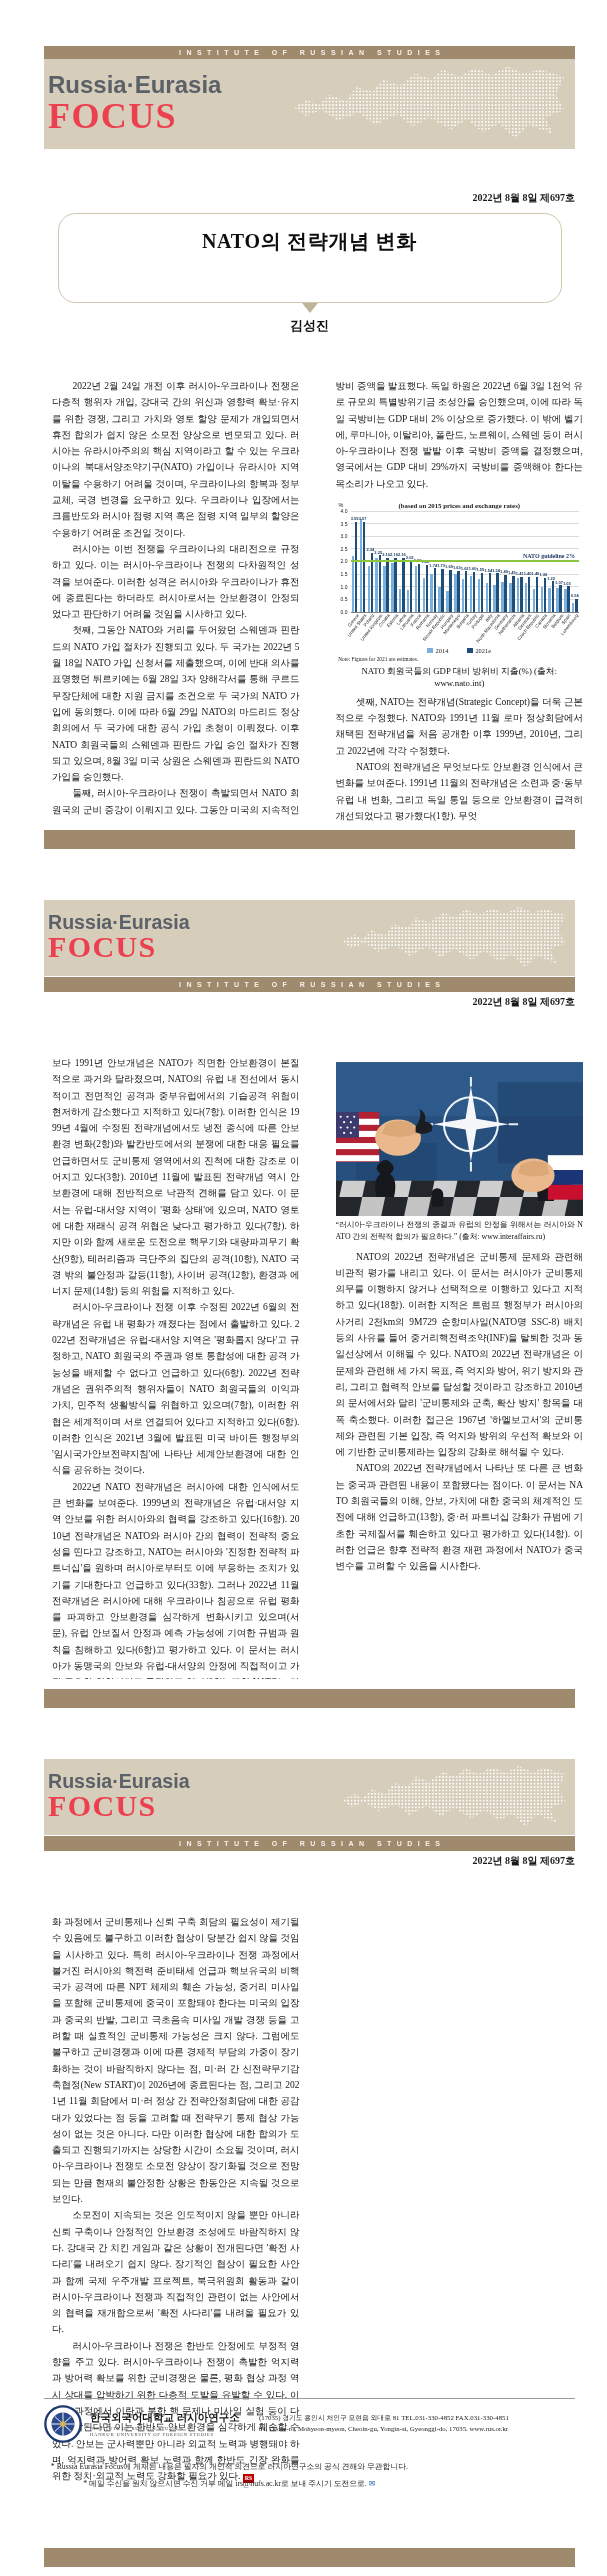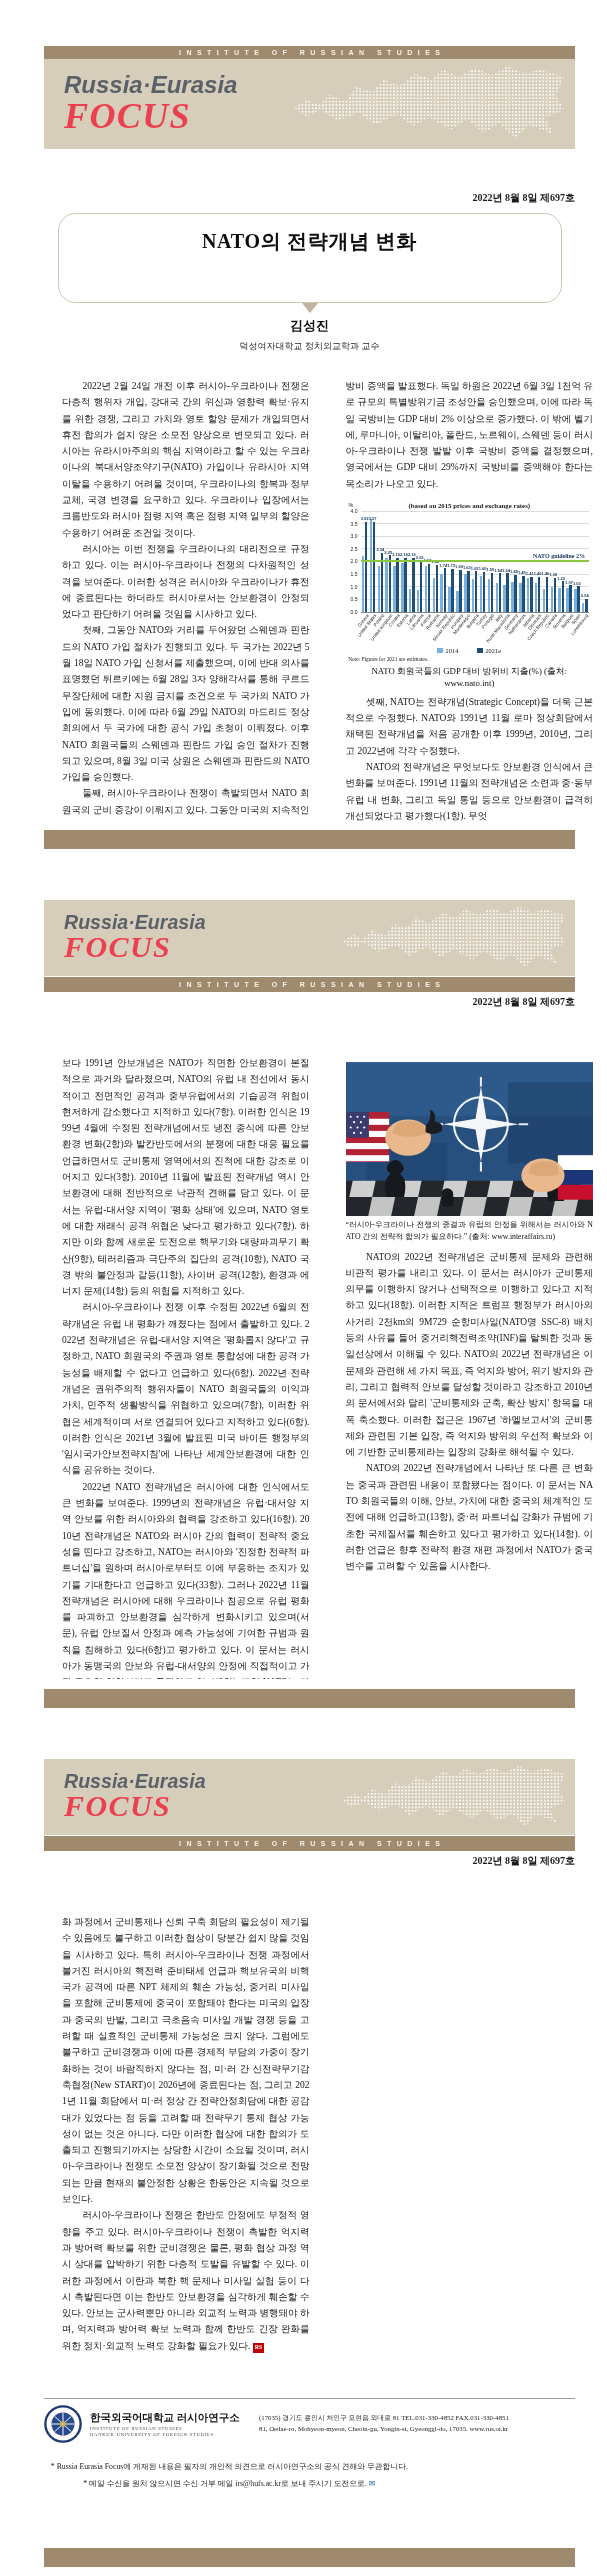--- a/index.html
+++ b/index.html
@@ -4,21 +4,21 @@
 <style>
   html,body{margin:0;padding:0;background:#ffffff;}
   body{width:608px;font-family:"Liberation Serif","DejaVu Serif",serif;color:#1b1b1b;}
   .page{position:relative;width:608px;height:859px;overflow:hidden;background:#fff;}
   .content{position:absolute;left:44px;top:0;width:531px;height:100%;}
   
   .inst-band{position:absolute;left:0;width:531px;height:13px;background:#a08a6e;color:#f7f3e9;
     font-family:"Liberation Sans",sans-serif;font-size:7px;font-weight:bold;letter-spacing:.78em;text-indent:.78em;
     line-height:13px;text-align:center;white-space:nowrap;overflow:hidden;}
   .logo-block{position:absolute;left:0;width:531px;background:#d6cdba;overflow:hidden;}
-  .brand{position:absolute;left:20px;font-style:italic;}
+  .brand{position:absolute;left:4px;}
   .brand-1{font-family:"Liberation Sans",sans-serif;font-weight:bold;color:#5b6168;}
   .brand-2{font-family:"Liberation Serif",serif;font-weight:bold;color:#ec3f4f;letter-spacing:1.4px;margin-top:-4px;}
   .dot-map{position:absolute;background-image:radial-gradient(rgba(255,255,255,.92) 0.7px,rgba(255,255,255,0) 0.9px);
     background-size:3.4px 3.4px;
     clip-path:polygon(0% 55%,5% 44%,9% 52%,13% 38%,19% 46%,23% 28%,29% 34%,33% 18%,39% 26%,45% 10%,51% 18%,55% 5%,61% 14%,67% 3%,73% 12%,79% 1%,85% 10%,91% 5%,100% 14%,97% 38%,100% 58%,93% 68%,96% 90%,87% 78%,82% 96%,76% 76%,70% 88%,64% 70%,58% 84%,50% 68%,44% 80%,38% 64%,30% 78%,24% 62%,16% 72%,10% 58%,4% 66%);}
   .issue-date{position:absolute;right:0;font-size:10px;font-weight:bold;}
   
   .p1 .inst-band{top:46px;}
   .p1 .logo-block{top:59px;height:90px;}
   .p1 .brand{top:12px;}
@@ -34,21 +34,21 @@
   .affil{position:absolute;top:340px;left:0;width:100%;text-align:center;font-family:"Liberation Sans",sans-serif;font-size:9px;color:#222;}
   
   .hdr2 .logo-block{top:41px;height:76px;}
   .hdr2 .brand{top:10.8px;}
   .hdr2 .brand-1{font-size:19.6px;}
   .hdr2 .brand-2{font-size:30px;}
   .hdr2 .dot-map{right:9.5px;top:6px;width:223px;height:64px;}
   .hdr2 .inst-band{top:118px;height:15px;line-height:15px;}
   .hdr2 .issue-date{top:136px;}
   
-  .cols{position:absolute;left:18px;top:378px;width:531px;height:444px;display:flex;gap:36px;overflow:hidden;}
+  .cols{position:absolute;left:8px;top:378px;width:531px;height:444px;display:flex;gap:36px;overflow:hidden;}
   .p23 .cols{top:196px;height:624px;}
   .col{width:255px;overflow:hidden;}
   .para{margin:0;font-size:9.5px;line-height:16.3px;text-align:justify;word-break:break-all;text-indent:2.15em;color:#161616;}
   .para.cont{text-indent:0;}
   .endmark{display:inline-block;width:10.8px;height:9.5px;background:#c00000;color:#fff;font-size:6px;font-weight:bold;
     text-align:center;line-height:9.5px;text-indent:0;margin-left:2.7px;vertical-align:-0.7px;font-family:"Liberation Serif",serif;}
   .bottom-band{position:absolute;left:44px;top:830px;width:531px;height:19px;background:#a08a6e;}
   
   .chart{margin:9.5px 0 5.4px;}
   .chart-title{text-align:center;font-size:6.8px;font-weight:bold;color:#222;margin-bottom:2.7px;}
@@ -97,21 +97,20 @@
         <div class="brand-2">FOCUS</div>
       </div>
       <div class="dot-map"></div>
     </div>
     <div class="issue-date">2022년 8월 8일 제697호</div>
     <div class="title-box">
       <div class="title-line">NATO의 전략개념 변화</div>
     </div>
     <div class="title-pointer"></div>
     <div class="author">김성진</div>
-    <div class="affil">덕성여자대학교 정치외교학과 교수</div>
     <div class="cols">
       <div class="col">
           <p class="para">2022년 2월 24일 개전 이후 러시아-우크라이나 전쟁은 다층적 행위자 개입, 강대국 간의 위신과 영향력 확보·유지를 위한 경쟁, 그리고 가치와 영토 할양 문제가 개입되면서 휴전 합의가 쉽지 않은 소모전 양상으로 변모되고 있다. 러시아는 유라시아주의의 핵심 지역이라고 할 수 있는 우크라이나의 북대서양조약기구(NATO) 가입이나 유라시아 지역 이탈을 수용하기 어려울 것이며, 우크라이나의 항복과 정부 교체, 국경 변경을 요구하고 있다. 우크라이나 입장에서는 크름반도와 러시아 점령 지역 혹은 점령 지역 일부의 할양은 수용하기 어려운 조건일 것이다.</p>
           <p class="para">러시아는 이번 전쟁을 우크라이나의 대리전으로 규정하고 있다. 이는 러시아-우크라이나 전쟁의 다차원적인 성격을 보여준다. 이러한 성격은 러시아와 우크라이나가 휴전에 종료된다는 하더라도 러시아로서는 안보환경이 안정되었다고 판단하기 어려울 것임을 시사하고 있다.</p>
           <p class="para">첫째, 그동안 NATO와 거리를 두어왔던 스웨덴과 핀란드의 NATO 가입 절차가 진행되고 있다. 두 국가는 2022년 5월 18일 NATO 가입 신청서를 제출했으며, 이에 반대 의사를 표명했던 튀르키예는 6월 28일 3자 양해각서를 통해 쿠르드 무장단체에 대한 지원 금지를 조건으로 두 국가의 NATO 가입에 동의했다. 이에 따라 6월 29일 NATO의 마드리드 정상회의에서 두 국가에 대한 공식 가입 초청이 이뤄졌다. 이후 NATO 회원국들의 스웨덴과 핀란드 가입 승인 절차가 진행되고 있으며, 8월 3일 미국 상원은 스웨덴과 핀란드의 NATO 가입을 승인했다.</p>
           <p class="para">둘째, 러시아-우크라이나 전쟁이 촉발되면서 NATO 회원국의 군비 증강이 이뤄지고 있다. 그동안 미국의 지속적인 요구에도 불구하고 7~8개국을 제외한 NATO 회원국의 군비 지출 규모는 국내총생산(GDP) 2% 수준에 미치지 못했다. 그러나 이번 전쟁이 발발하면서 7개 회원국이 국</p>
         </div>
       <div class="col">
         <div>
             <p class="para cont">방비 증액을 발표했다. 독일 하원은 2022년 6월 3일 1천억 유로 규모의 특별방위기금 조성안을 승인했으며, 이에 따라 독일 국방비는 GDP 대비 2% 이상으로 증가했다. 이 밖에 벨기에, 루마니아, 이탈리아, 폴란드, 노르웨이, 스웨덴 등이 러시아-우크라이나 전쟁 발발 이후 국방비 증액을 결정했으며, 영국에서는 GDP 대비 29%까지 국방비를 증액해야 한다는 목소리가 나오고 있다.</p>
@@ -443,20 +442,21 @@
         <div class="brand-1">Russia·Eurasia</div>
         <div class="brand-2">FOCUS</div>
       </div>
       <div class="dot-map"></div>
     </div>
     <div class="inst-band">INSTITUTE OF RUSSIAN STUDIES</div>
     <div class="issue-date">2022년 8월 8일 제697호</div>
     <div class="cols">
       <div class="col">
           <p class="para cont">화 과정에서 군비통제나 신뢰 구축 회담의 필요성이 제기될 수 있음에도 불구하고 이러한 협상이 당분간 쉽지 않을 것임을 시사하고 있다. 특히 러시아-우크라이나 전쟁 과정에서 불거진 러시아의 핵전력 준비태세 언급과 핵보유국의 비핵국가 공격에 따른 NPT 체제의 훼손 가능성, 중거리 미사일을 포함해 군비통제에 중국이 포함돼야 한다는 미국의 입장과 중국의 반발, 그리고 극초음속 미사일 개발 경쟁 등을 고려할 때 실효적인 군비통제 가능성은 크지 않다. 그럼에도 불구하고 군비경쟁과 이에 따른 경제적 부담의 가중이 장기화하는 것이 바람직하지 않다는 점, 미·러 간 신전략무기감축협정(New START)이 2026년에 종료된다는 점, 그리고 2021년 11월 회담에서 미·러 정상 간 전략안정회담에 대한 공감대가 있었다는 점 등을 고려할 때 전략무기 통제 협상 가능성이 없는 것은 아니다. 다만 이러한 협상에 대한 합의가 도출되고 진행되기까지는 상당한 시간이 소요될 것이며, 러시아-우크라이나 전쟁도 소모전 양상이 장기화될 것으로 전망되는 만큼 현재의 불안정한 상황은 한동안은 지속될 것으로 보인다.</p>
+          <p class="para">소모전이 지속되는 것은 인도적이지 않을 뿐만 아니라 신뢰 구축이나 안정적인 안보환경 조성에도 바람직하지 않다. 강대국 간 치킨 게임과 같은 상황이 전개된다면 '확전 사다리'를 내려오기 쉽지 않다. 장기적인 협상이 필요한 사안과 함께 국제 우주개발 프로젝트, 북극위원회 활동과 같이 러시아-우크라이나 전쟁과 직접적인 관련이 없는 사안에서의 협력을 재개함으로써 '확전 사다리'를 내려올 필요가 있다.</p>
           <p class="para">러시아-우크라이나 전쟁은 한반도 안정에도 부정적 영향을 주고 있다. 러시아-우크라이나 전쟁이 촉발한 억지력과 방어력 확보를 위한 군비경쟁은 물론, 평화 협상 과정 역시 상대를 압박하기 위한 다층적 도발을 유발할 수 있다. 이러한 과정에서 이란과 북한 핵 문제나 미사일 실험 등이 다시 촉발된다면 이는 한반도 안보환경을 심각하게 훼손할 수 있다. 안보는 군사력뿐만 아니라 외교적 노력과 병행돼야 하며, 억지력과 방어력 확보 노력과 함께 한반도 긴장 완화를 위한 정치·외교적 노력도 강화할 필요가 있다.<span class="endmark">RS</span></p>
         </div>
       <div class="col"></div>
     </div>
     <div class="footer">
       <svg width="38" height="38" viewBox="0 0 56 56">
         <circle cx="28" cy="28" r="26" fill="#ffffff" stroke="#1e3a6e" stroke-width="3.5"></circle>
         <circle cx="28" cy="28" r="17" fill="#2b4a8b"></circle>
         <path d="M11 28 H45 M28 11 V45 M16 17 Q28 28 40 39 M40 17 Q28 28 16 39" stroke="#ffffff" stroke-width="1.4" fill="none"></path>
         <circle cx="28" cy="28" r="4" fill="#d8b54a"></circle>

